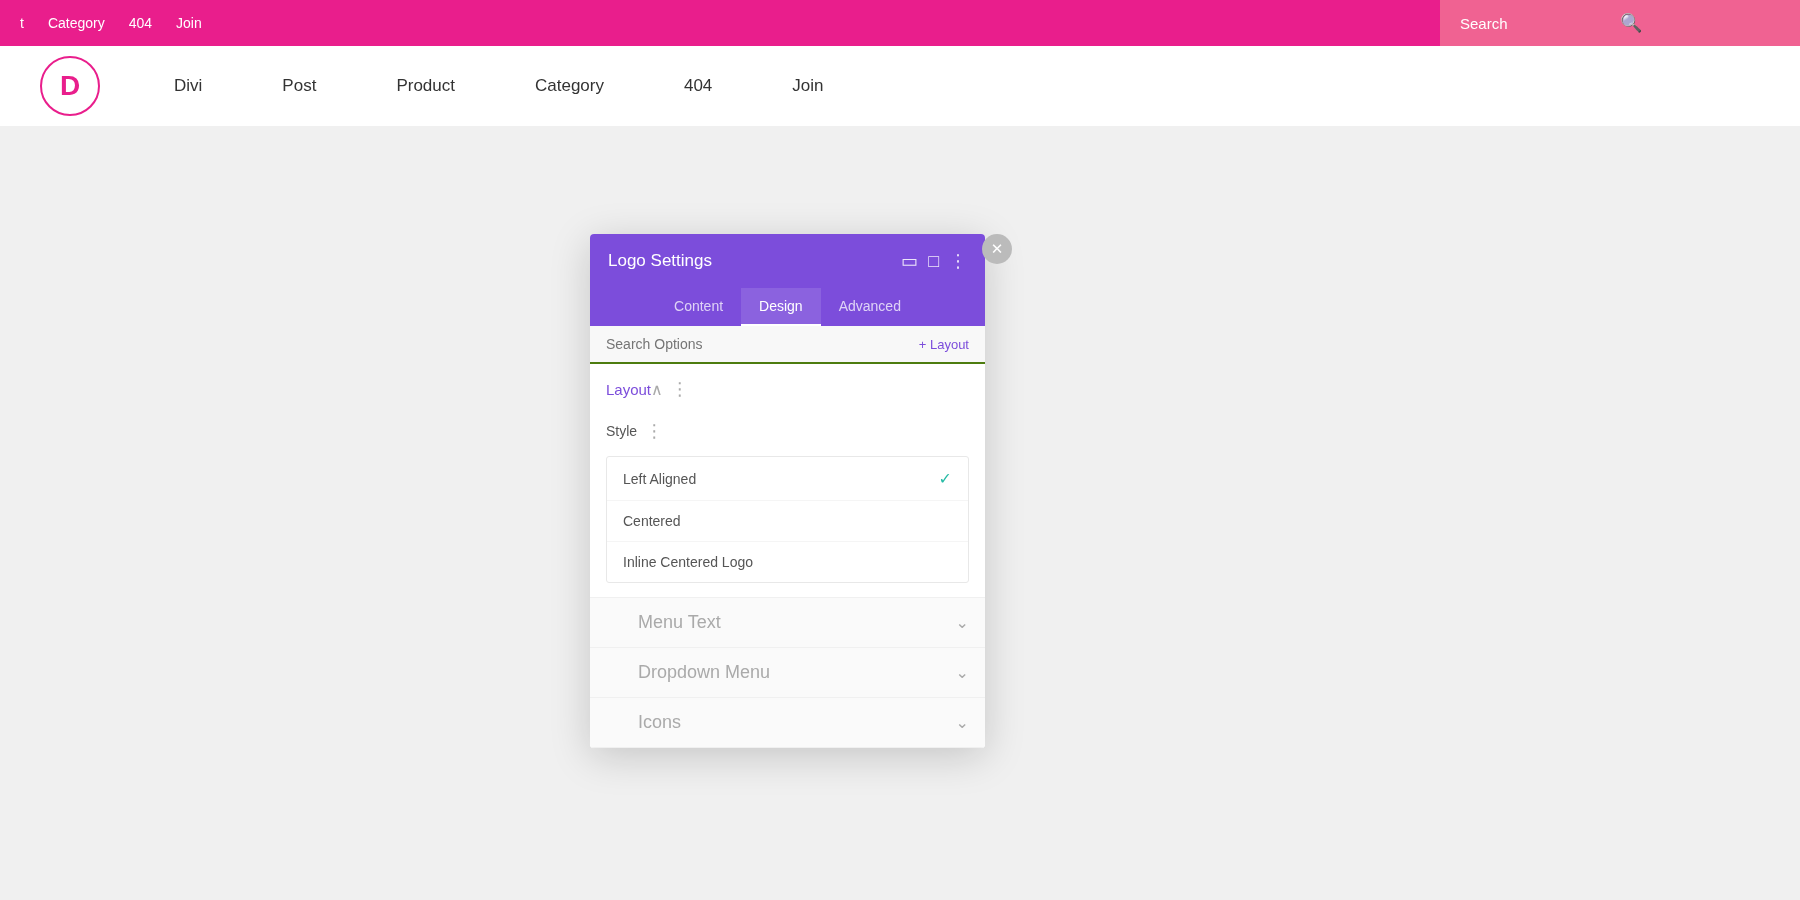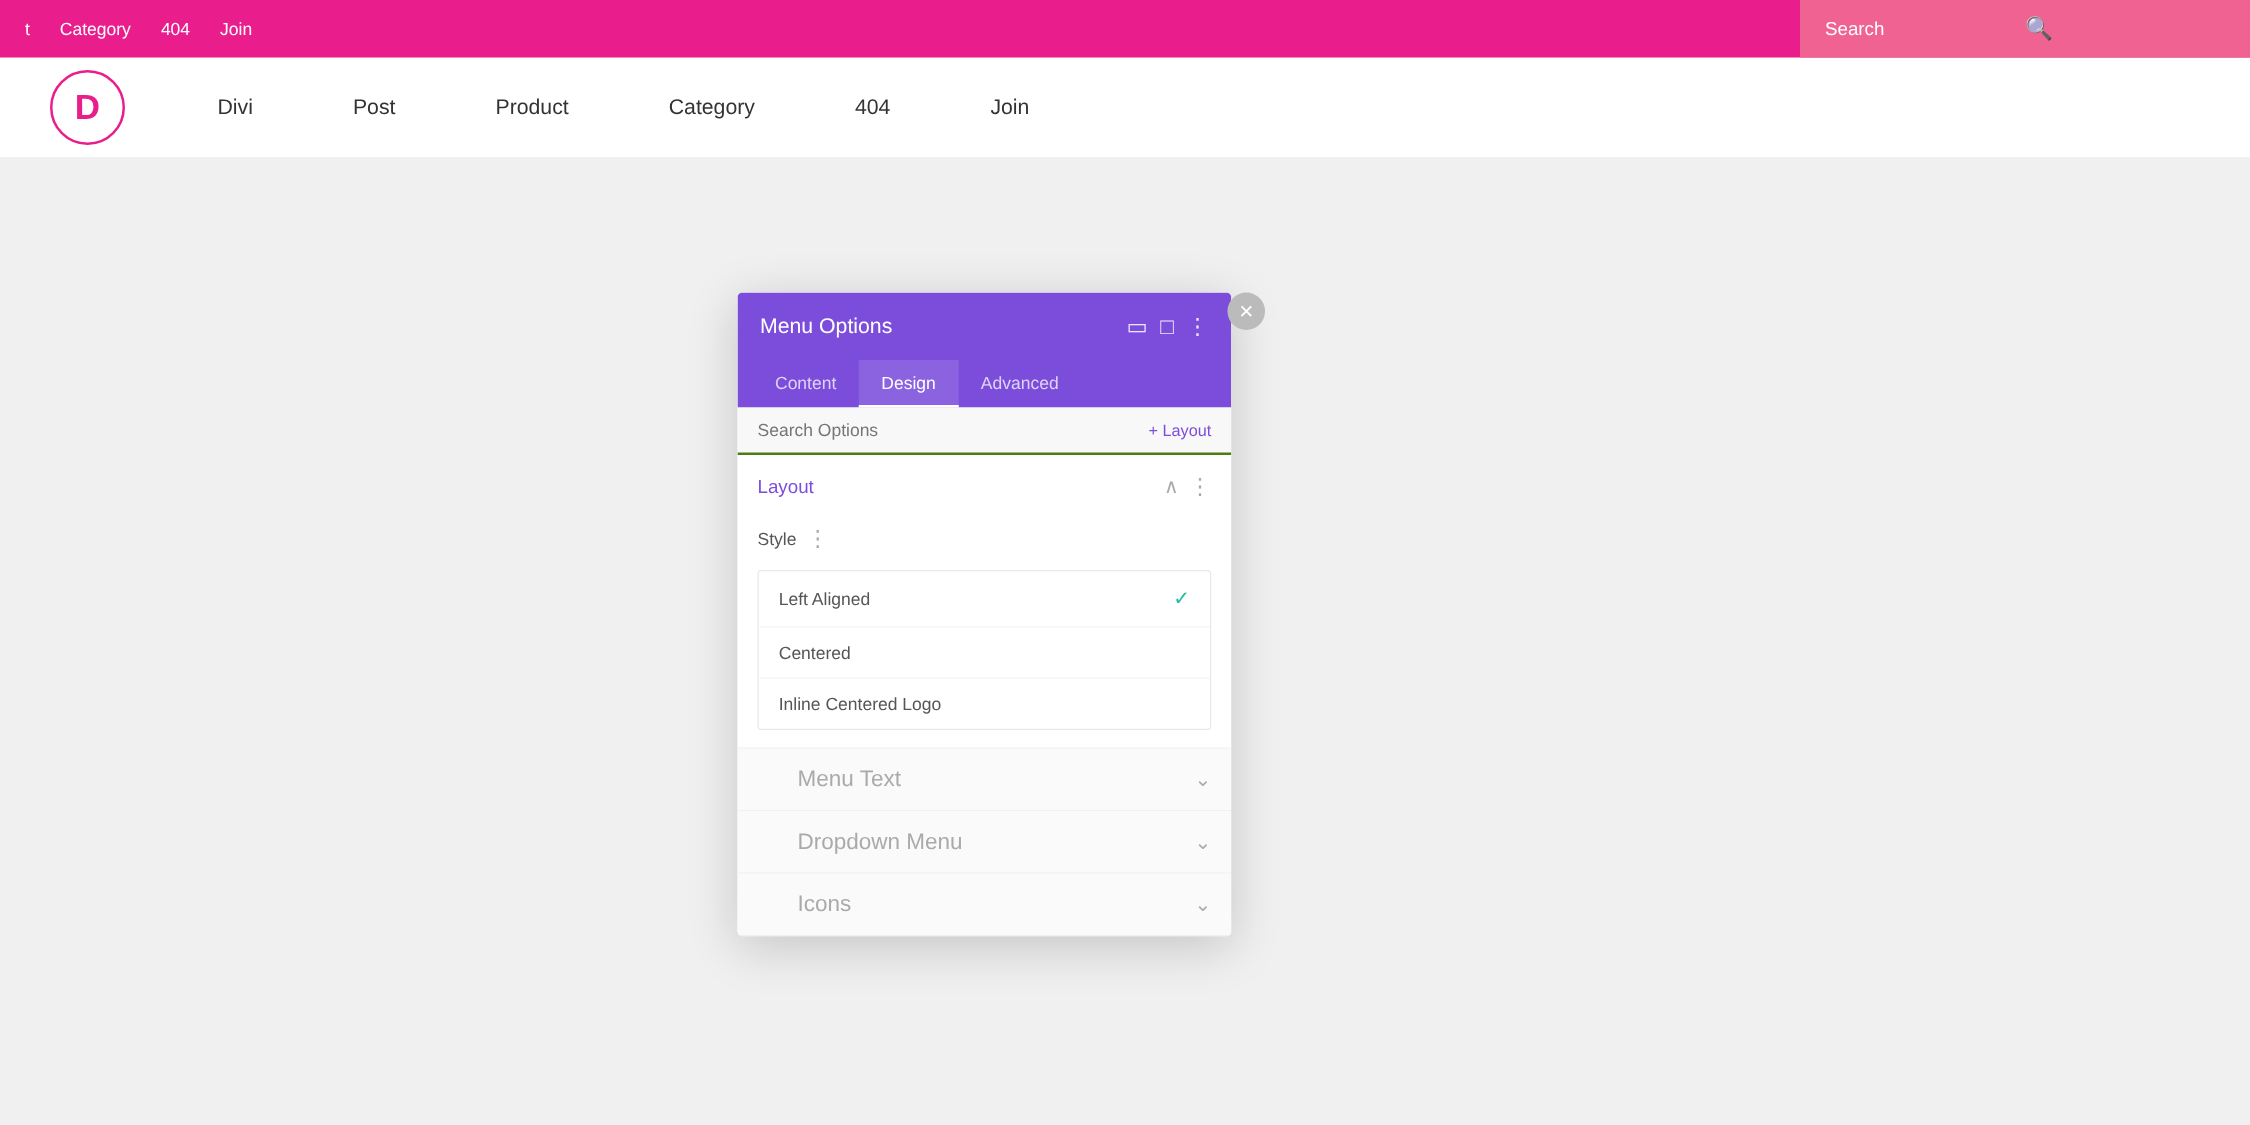--- a/index.html
+++ b/index.html
@@ -128,20 +128,21 @@
       color: rgba(255,255,255,0.85);
       font-size: 18px;
       cursor: pointer;
     }
 
     
     .modal-tabs {
       background: #7c4ddb;
       display: flex;
       padding: 0 12px 0 12px;
+      justify-content: center;
     }
     .modal-tab {
       padding: 10px 18px;
       color: rgba(255,255,255,0.75);
       font-size: 14px;
       cursor: pointer;
       border-bottom: 2px solid transparent;
     }
     .modal-tab.active {
       color: #fff;
@@ -199,21 +200,21 @@
       max-height: 580px;
     }
 
     
     .settings-section {
       border-bottom: 1px solid #f0f0f0;
     }
     .section-header {
       display: flex;
       align-items: center;
-      justify-content: space-between;
+      justify-content: flex-start;
       padding: 14px 16px;
     }
     .section-title {
       color: #7c4ddb;
       font-size: 15px;
       font-weight: 500;
     }
     .section-header-icons {
       display: flex;
       gap: 8px;
@@ -321,21 +322,21 @@
     <a href="#">404</a>
     <a href="#">Join</a>
   </nav>
 </div>
 
 <div class="page-bg">
 
   <div class="modal-panel">
 
     <div class="modal-header">
-      <span class="modal-title">Menu Options</span>
+      <span class="modal-title">Logo Settings</span>
       <div class="modal-header-icons">
         <span>▭</span>
         <span>□</span>
         <span>⋮</span>
       </div>
     </div>
 
     <div class="modal-tabs">
       <div class="modal-tab">Content</div>
       <div class="modal-tab active">Design</div>

